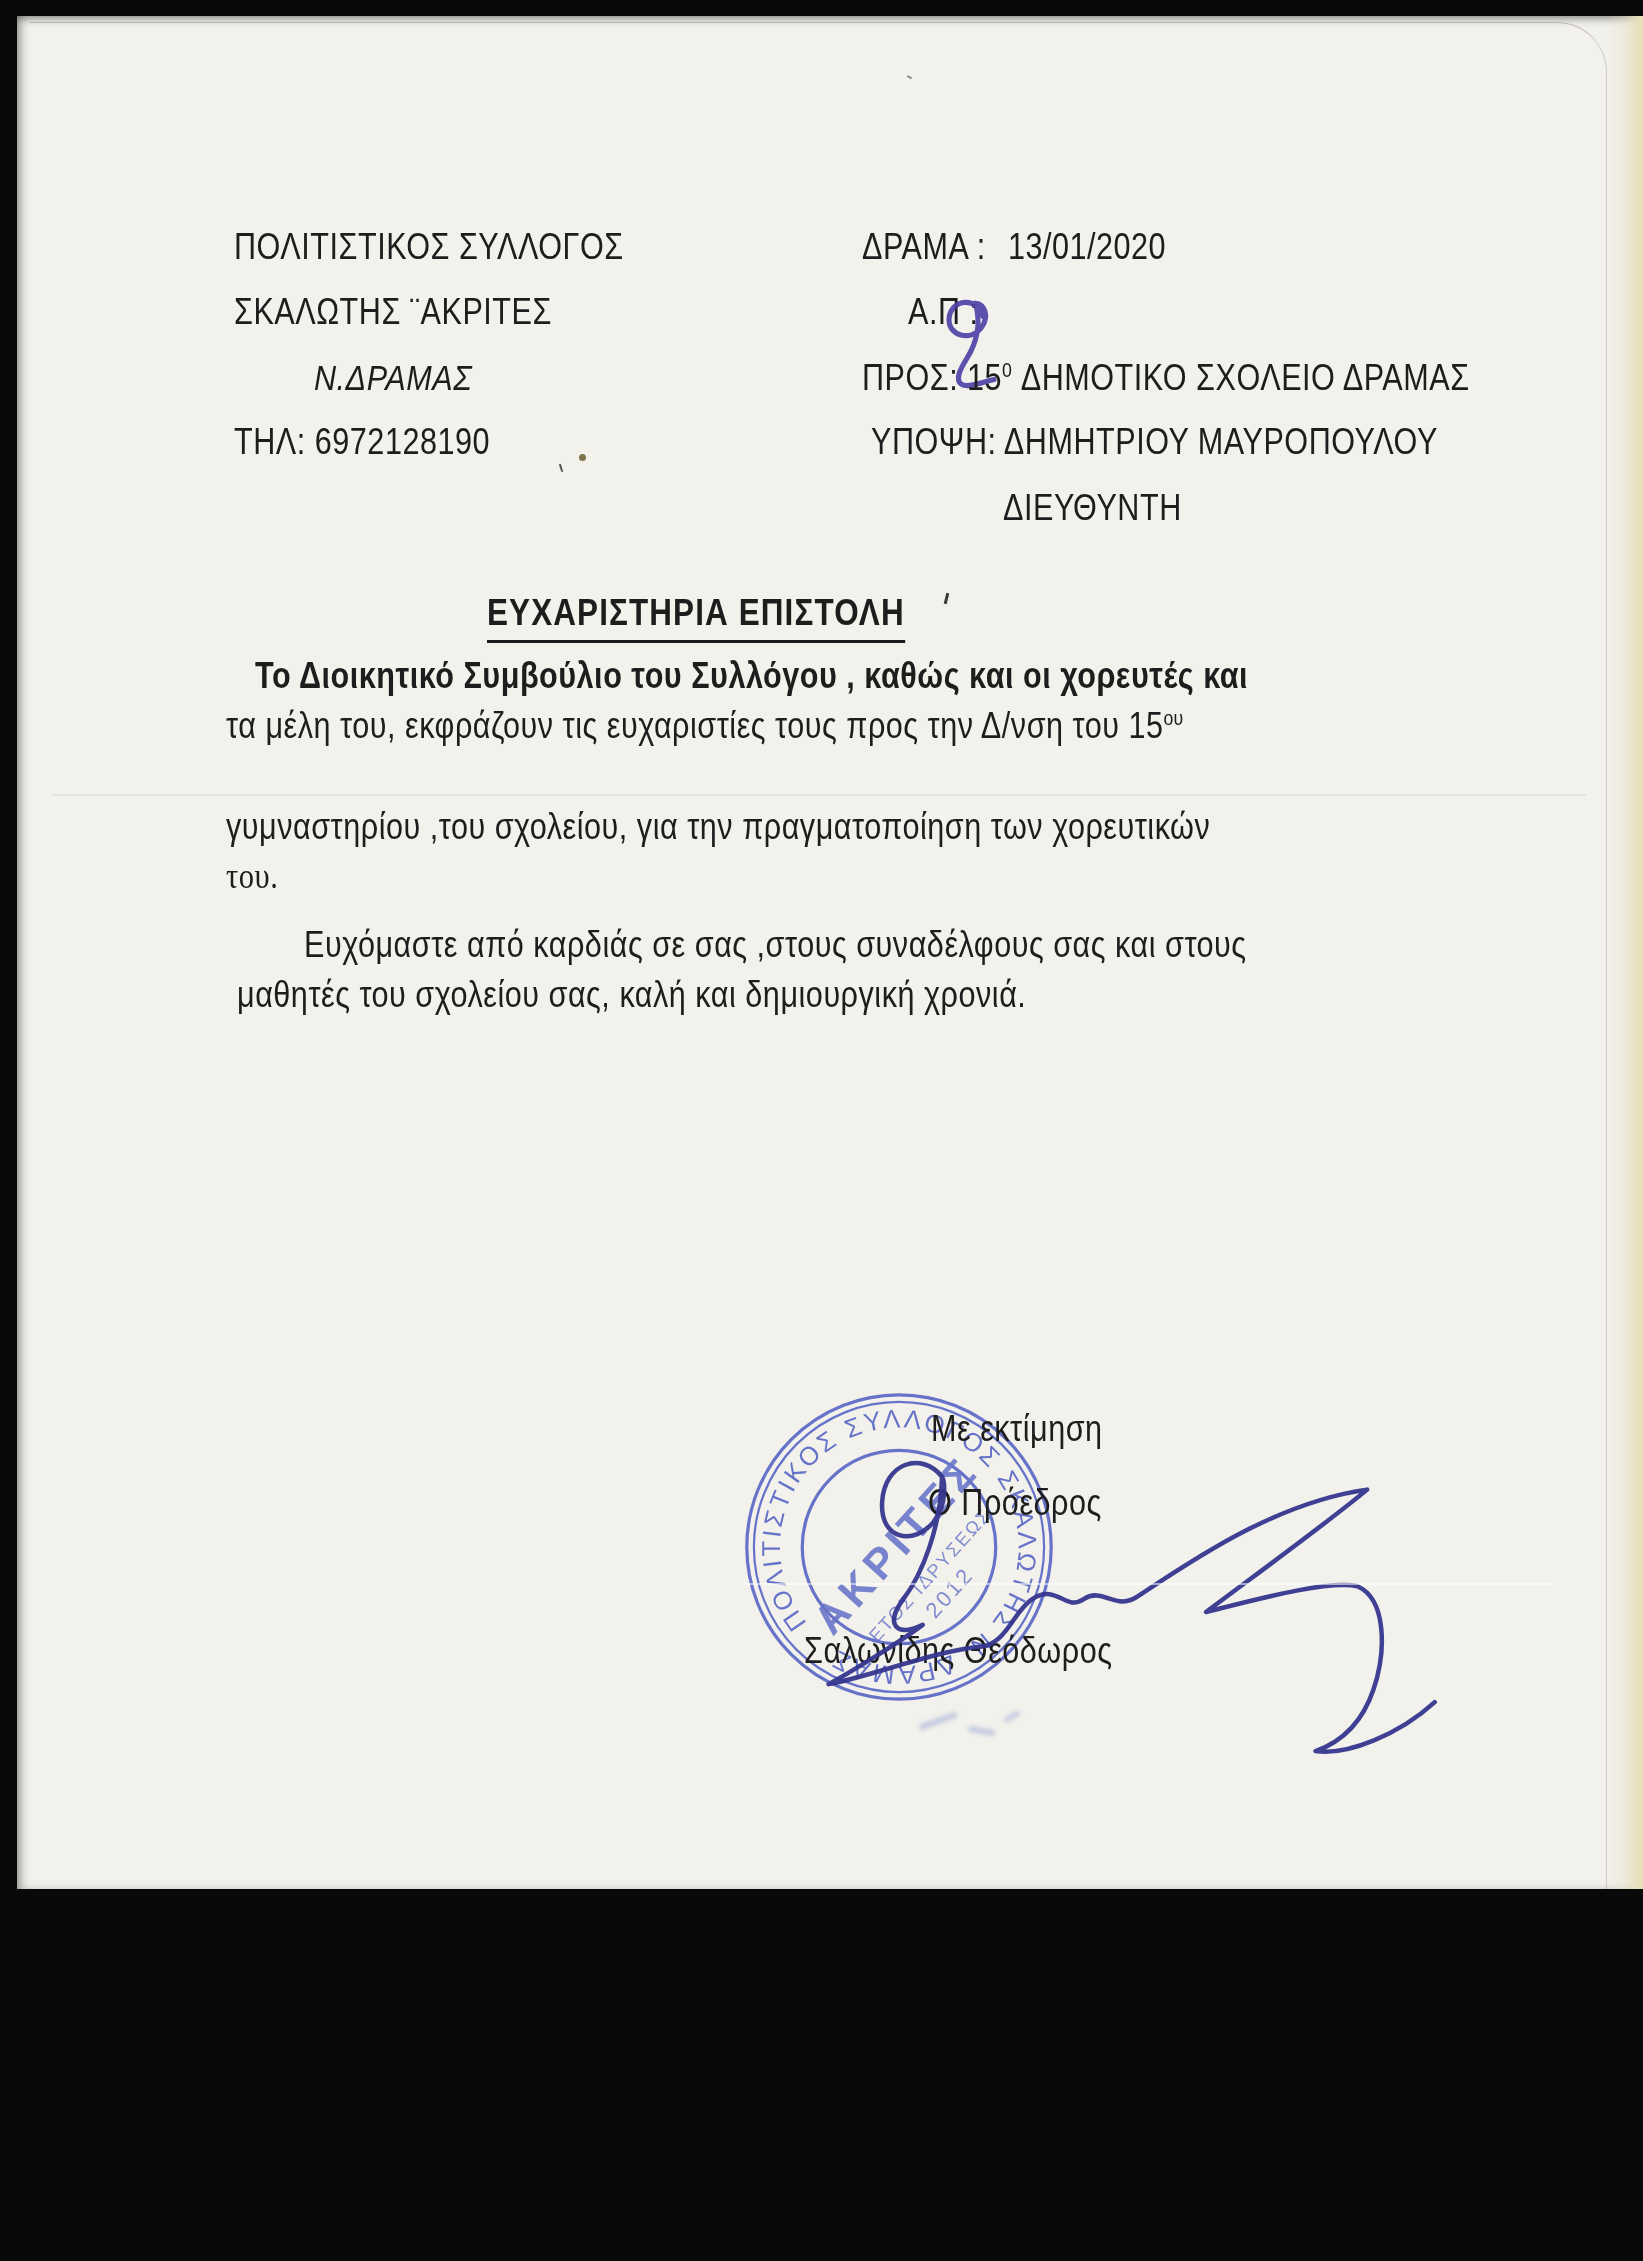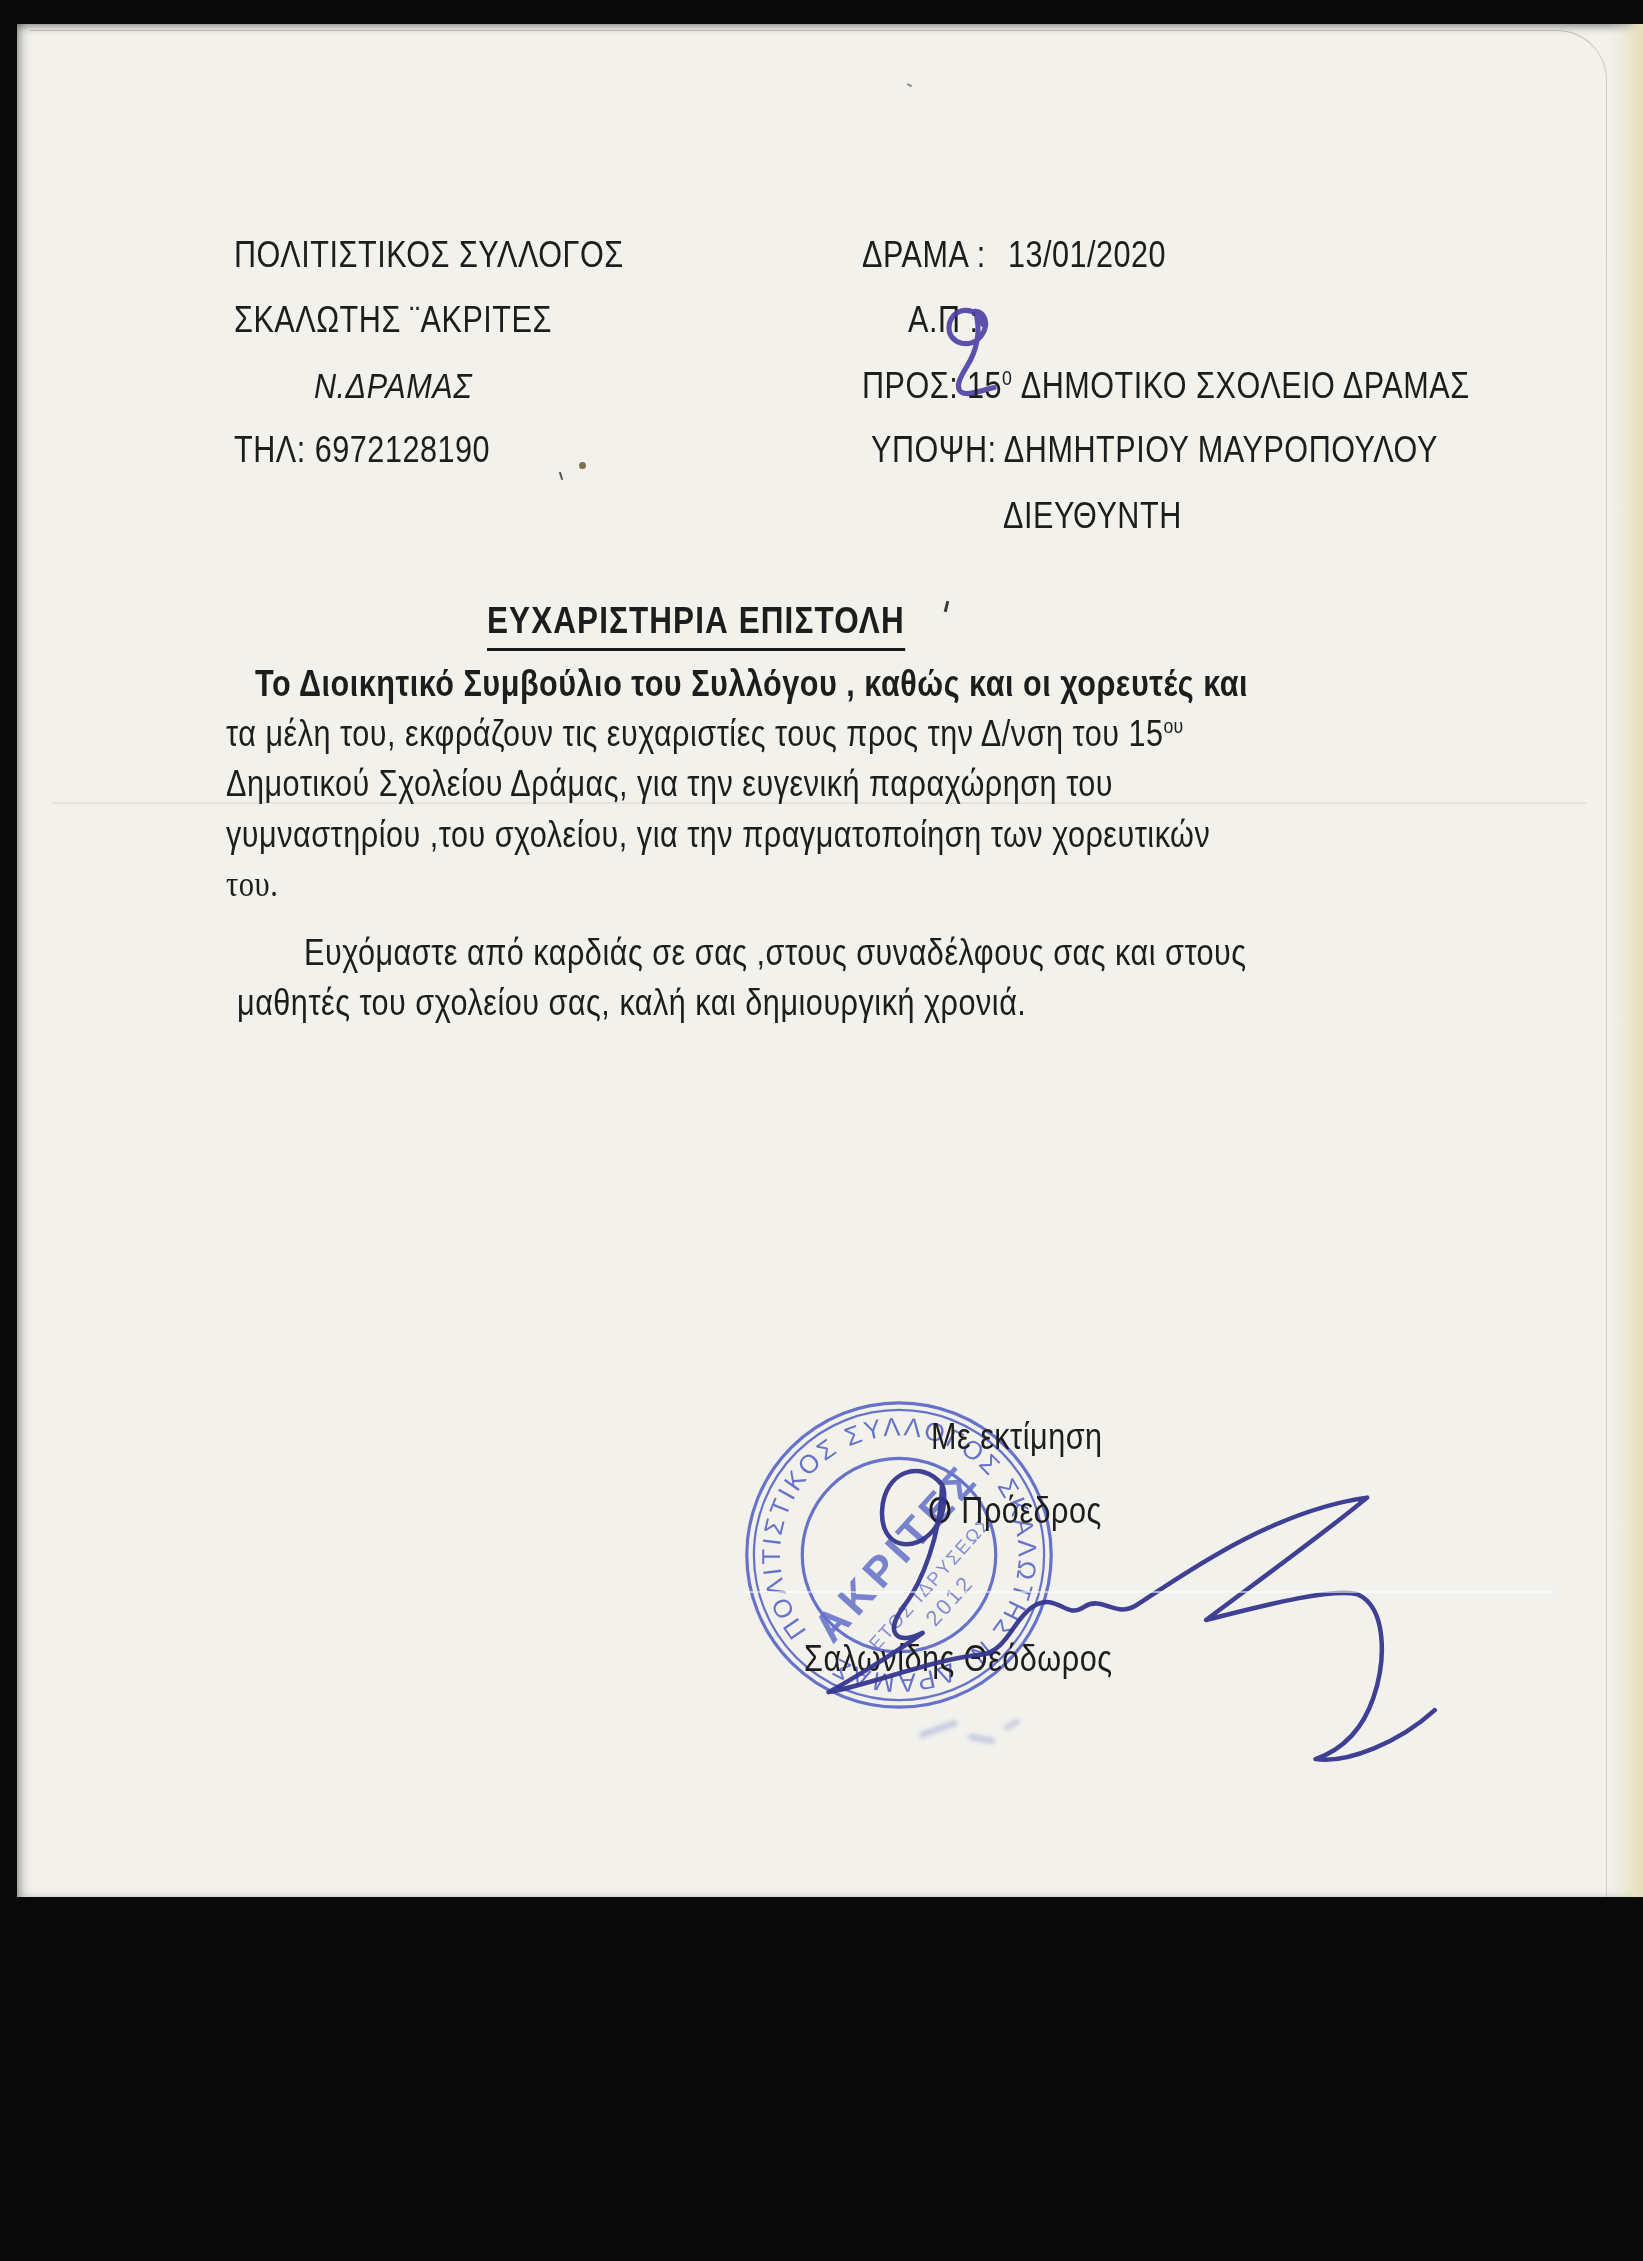--- a/index.html
+++ b/index.html
@@ -1,17 +1,17 @@
 <!DOCTYPE html>
 <html style="font-size:10.3px"><head>
 <meta charset="utf-8">
 <style>
   html,body{margin:0;padding:0;background:#090909;}
   #page{position:relative;width:1643px;height:1889px;background:#090909;overflow:hidden;
-        font-family:"Liberation Sans",sans-serif;margin-top:8px;}
+        font-family:"Liberation Sans",sans-serif;}
   #paper{position:absolute;left:17px;top:15.5px;right:0;bottom:0;background:#f2f1ec;
          box-shadow:inset 6.4px 0 10.3px -3.9px rgba(20,20,20,.45), inset 0 6.4px 9px -3.9px rgba(20,20,20,.4);}
   .outline{position:absolute;left:30px;top:22px;width:1576px;height:2320px;
            border-top:1.3px solid rgba(145,142,132,.5);border-right:1.3px solid rgba(145,142,132,.38);
            border-top-right-radius:50px;pointer-events:none;}
   .edge-right{position:absolute;right:0;top:15.5px;bottom:0;width:37px;
               background:linear-gradient(90deg, rgba(231,223,190,0) 0%, rgba(231,223,190,.30) 45%, #e7dfbc 88%);}
   .line{position:absolute;white-space:nowrap;line-height:1.15;font-size:36px;color:#1d1d1d;}
   .sx{display:inline-block;transform:scaleX(0.85);transform-origin:0 0;letter-spacing:0.6px;}
   .title .sx{font-weight:bold;font-size:37px;border-bottom:3.2px solid #1b1b1b;padding-bottom:5.2px;letter-spacing:1.3px;}
@@ -60,21 +60,20 @@
   <div class="line" style="left:871px;top:421px;"><span class="sx">ΥΠΟΨΗ: ΔΗΜΗΤΡΙΟΥ ΜΑΥΡΟΠΟΥΛΟΥ</span></div>
   <div class="line" style="left:1003px;top:487px;"><span class="sx">ΔΙΕΥΘΥΝΤΗ</span></div>
 
   <div class="line title" style="left:487px;top:592px;"><span class="sx">ΕΥΧΑΡΙΣΤΗΡΙΑ ΕΠΙΣΤΟΛΗ</span></div>
   <div class="tickmark" style="left:945px;top:593px;width:2.6px;height:11px;transform:rotate(14deg);"></div>
 
   <div class="line" style="left:255px;top:655px;font-weight:bold;"><span class="sx">Το Διοικητικό Συμβούλιο του Συλλόγου , καθώς και οι χορευτές και</span></div>
   <div class="line" style="left:226px;top:705px;">
     <span class="sx"><span>τα μέλη του, εκφράζουν τις ευχαριστίες τους προς την Δ/νση του 15</span><sup class="sup">ου</sup></span>
   </div>
-  <div class="line" style="left:226px;top:755px;"><span class="sx">Δημοτικού Σχολείου Δράμας, για την ευγενική παραχώρηση του</span></div>
   <div class="line" style="left:226px;top:806px;"><span class="sx">γυμναστηρίου ,του σχολείου, για την πραγματοποίηση των χορευτικών</span></div>
   <div class="line" style="left:226px;top:856px;font-family:Liberation Serif, serif;"><span class="sx">του.</span></div>
 
   <div class="line" style="left:304px;top:924px;"><span class="sx">Ευχόμαστε από καρδιάς σε σας ,στους συναδέλφους σας και στους</span></div>
   <div class="line" style="left:237px;top:974px;text-align:center;"><span class="sx">μαθητές του σχολείου σας, καλή και δημιουργική χρονιά.</span></div>
 
   <svg id="stamp" width="316" height="316" viewBox="0 0 490 490">
     <g fill="none" stroke="#4d5cc2">
       <circle cx="245" cy="245" r="236" stroke-width="5"></circle>
       <circle cx="245" cy="245" r="225" stroke-width="3.5"></circle>

